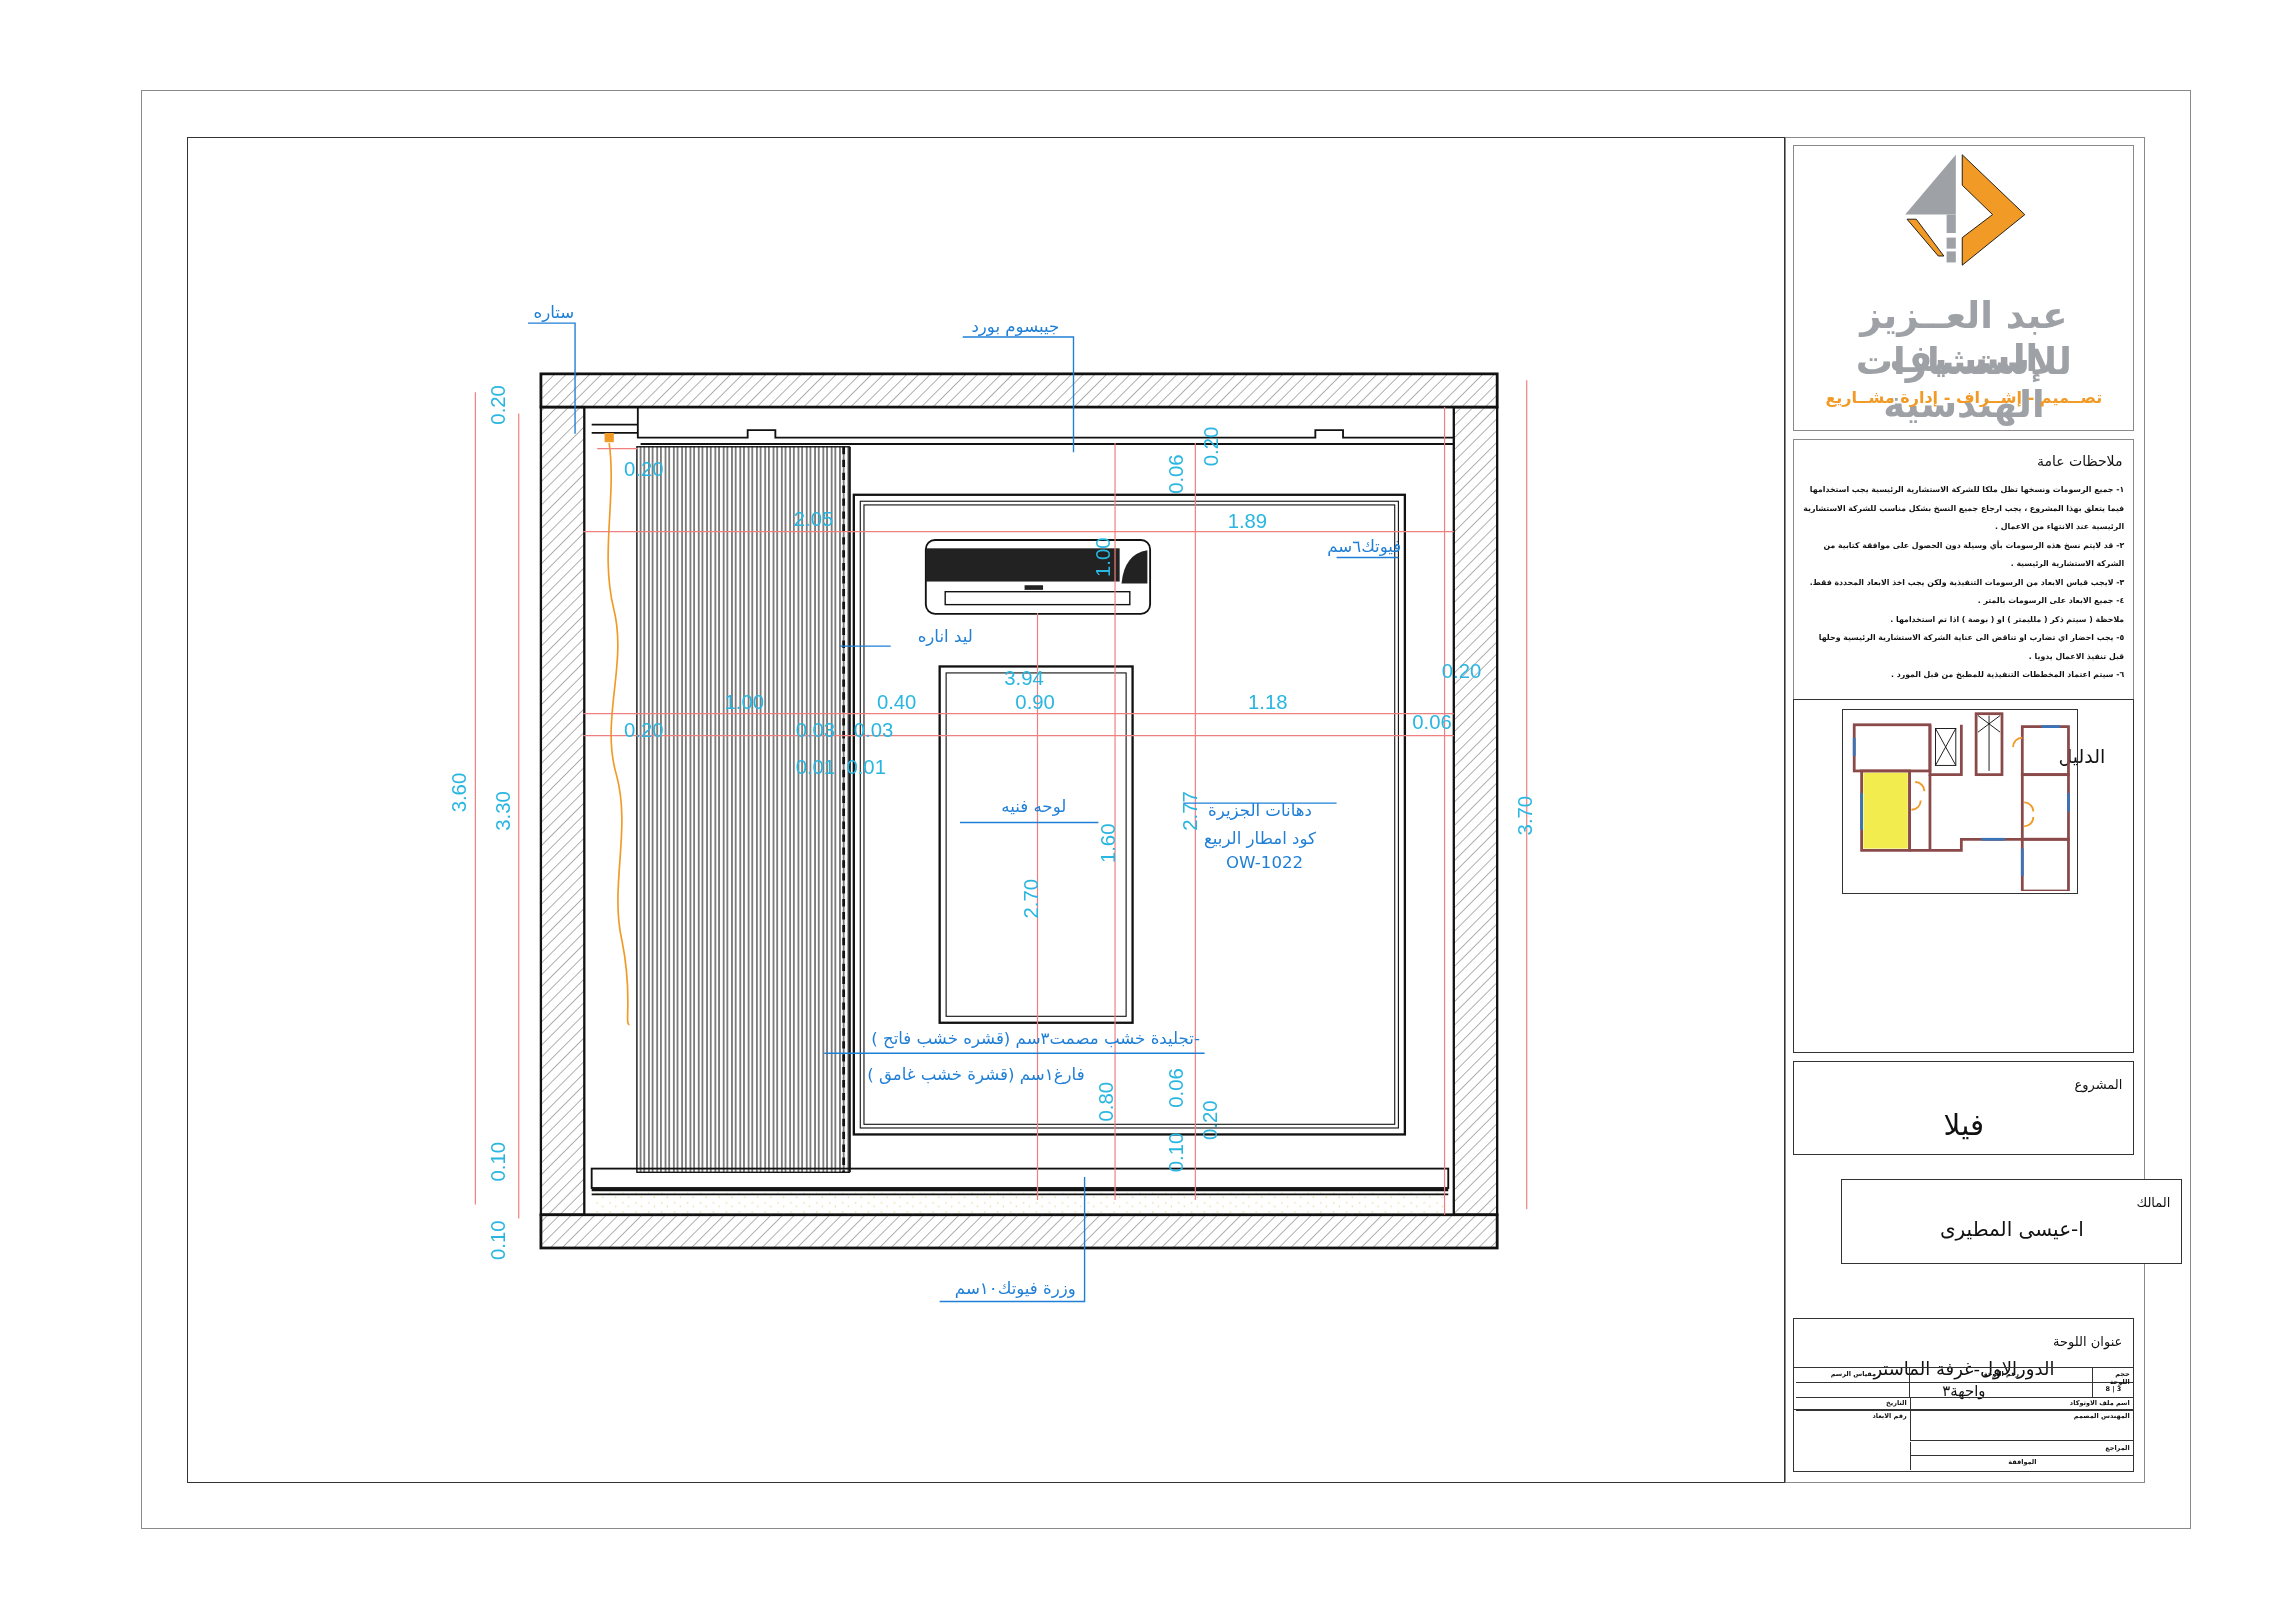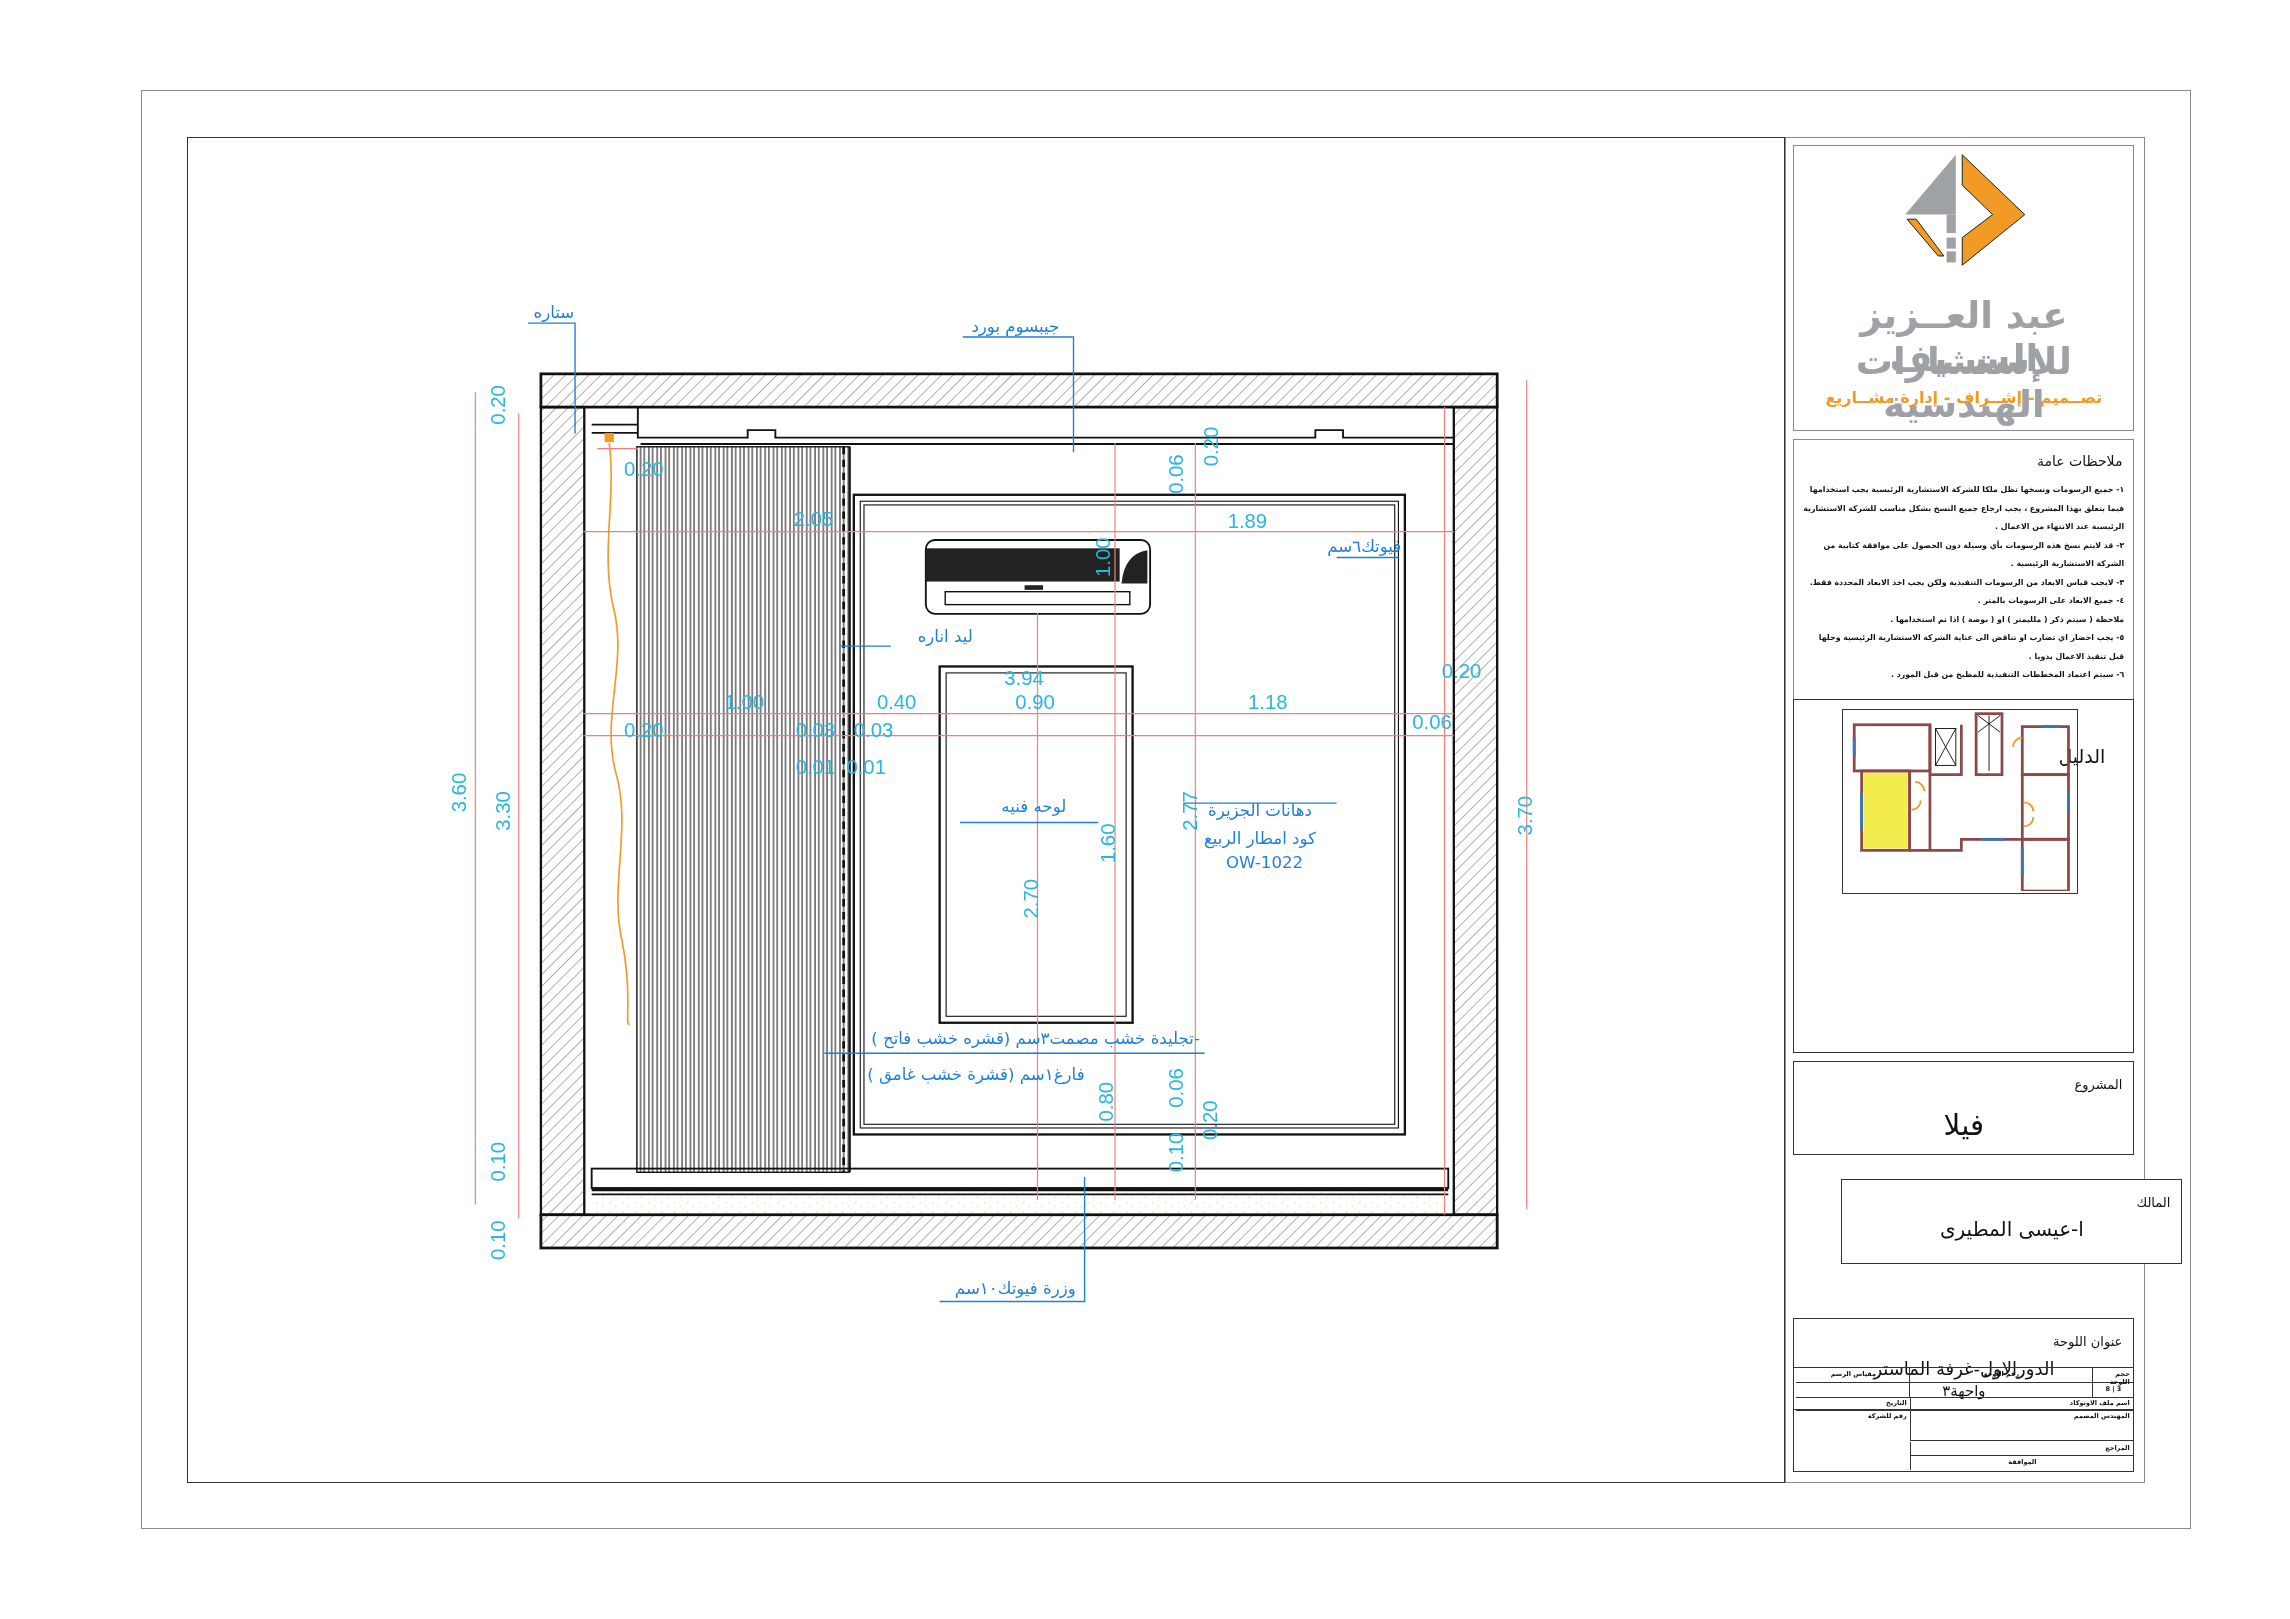--- a/index.html
+++ b/index.html
@@ -270,18 +270,18 @@
   <div class="info-table">
     <div class="cell" style="right:0;top:0;width:41px;height:14.8px;border-left-width:0.9px;border-bottom-width:0.9px;">حجم اللوحة</div>
     <div class="cell" style="right:41px;top:0;width:183px;height:14.8px;border-left-width:0.9px;border-bottom-width:0.9px;text-align:center;">رقم اللوحة</div>
     <div class="cell" style="right:223px;top:0;width:114px;height:14.8px;border-bottom-width:0.9px;text-align:center;">مقياس الرسم</div>
     <div class="cell" style="right:0;top:14.8px;width:41px;height:14.8px;border-left-width:0.9px;border-bottom-width:0.9px;direction:ltr;text-align:center;"><span>8</span> | <span>3</span></div>
     <div class="cell" style="right:41px;top:14.8px;width:183px;height:14.8px;border-left-width:0.9px;border-bottom-width:0.9px;"></div>
     <div class="cell" style="right:223px;top:14.8px;width:114px;height:14.8px;border-bottom-width:0.9px;"></div>
     <div class="cell" style="right:0;top:29.5px;width:223px;height:13px;border-left-width:0.9px;border-bottom-width:0.9px;">اسم ملف الاوتوكاد</div>
     <div class="cell" style="right:223px;top:29.5px;width:114px;height:13px;border-bottom-width:0.9px;">التاريخ</div>
     <div class="cell" style="right:0;top:42px;width:223px;height:31px;border-left-width:0.9px;border-bottom-width:0.9px;">المهندس المصمم</div>
-    <div class="cell" style="right:223px;top:42px;width:114px;height:59px;">رقم للشركة</div>
+    <div class="cell" style="right:223px;top:42px;width:114px;height:59px;">رقم الابعاد</div>
     <div class="cell" style="right:0;top:74px;width:223px;height:14px;border-left-width:0.9px;border-bottom-width:0.9px;">المراجع</div>
     <div class="cell" style="right:0;top:88px;width:223px;height:14px;border-left-width:0.9px;text-align:center;">الموافقة</div>
   </div>
 </div>
 
 
 </body></html>

